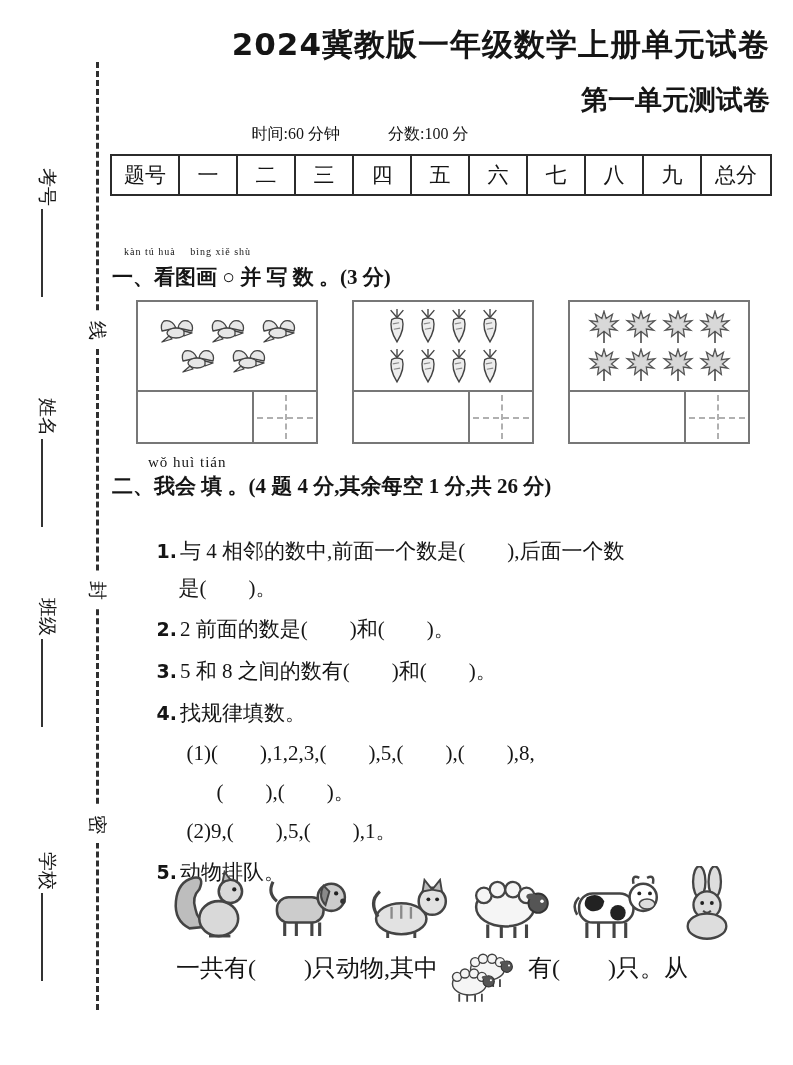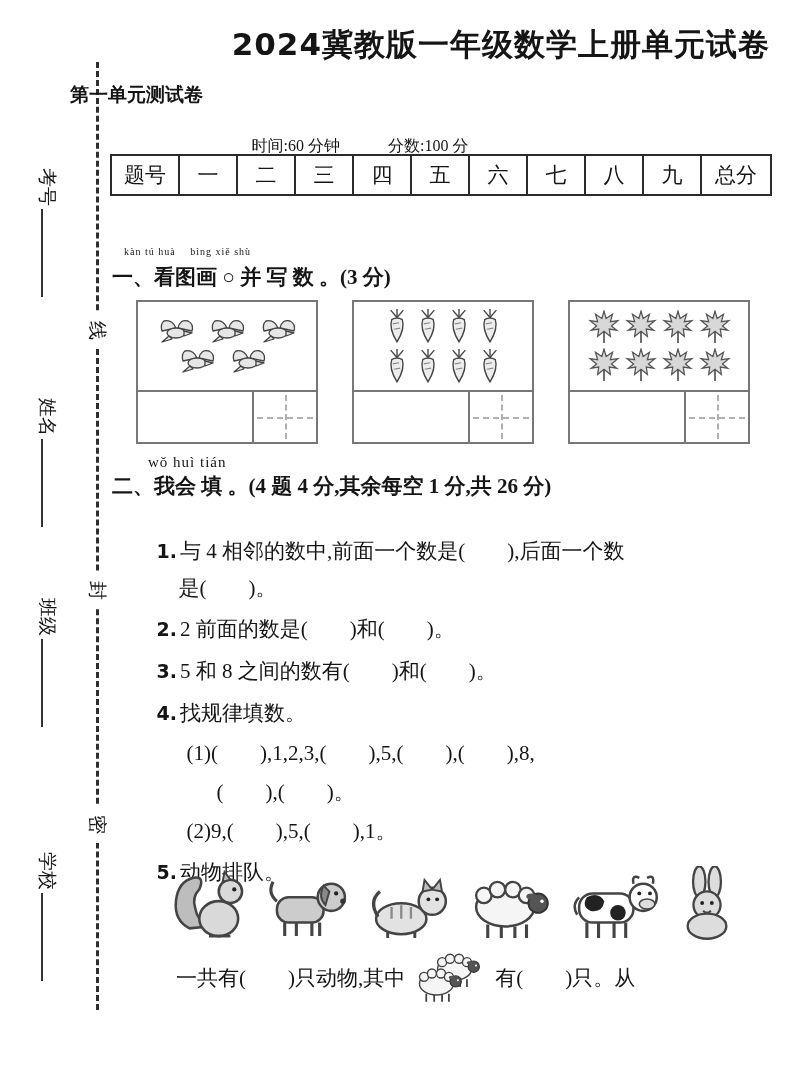--- a/index.html
+++ b/index.html
@@ -22,22 +22,22 @@
     font-size:19px; white-space:nowrap;
   }
   .vfield .uline { display:inline-block; width:88px; border-bottom:2px solid #333; height:1.0em; margin-left:3px; }
 
   
   .page-title {
     top:24px; left:70px; width:700px; text-align:right;
     font-size:31px; font-weight:700; letter-spacing:1px;
     font-family:"DejaVu Sans","Liberation Sans",sans-serif;
   }
-  .subtitle { top:82px; left:70px; width:700px; text-align:left; font-size:19px; font-weight:700; }
-  .meta { top:136px; left:40px; width:640px; text-align:center; font-size:16px; }
+  .subtitle { top:82px; left:70px; width:700px; text-align:right; font-size:27px; font-weight:700; }
+  .meta { top:124px; left:40px; width:640px; text-align:center; font-size:16px; }
   .meta span { margin:0 22px; }
 
   
   table.score { position:absolute; top:154px; left:110px; width:660px; border-collapse:collapse; table-layout:fixed; font-size:21px; }
   table.score th, table.score td { border:2px solid #2b2b2b; height:40px; text-align:center; font-weight:400; padding:0;margin-top:24px; }
   table.score col.c-first { width:68px; }
   table.score col.c-mid { width:58px; }
   table.score col.c-last { width:70px; }
 
   
@@ -54,21 +54,21 @@
   .ans-cell::before { content:""; position:absolute; left:50%; top:3px; bottom:3px; border-left:2px dashed #b0b0b0; }
   .ans-cell::after { content:""; position:absolute; top:50%; left:3px; right:3px; border-top:2px dashed #b0b0b0; }
 
   
   .qline { position:absolute; font-size:21px; white-space:pre; }
   .qnum { font-weight:700; font-family:"DejaVu Sans","Liberation Sans",sans-serif; font-size:19px; margin-right:3px; }
   .q2-pinyin { top:454px; left:148px; font-size:15px; letter-spacing:1px; }
   .q2-heading { top:472px; left:112px; font-size:21px; font-weight:700; }
 
   .animal-row { top:866px; left:170px; width:566px; display:flex; justify-content:space-between; align-items:flex-end; }
-  .final-line { top:952px; left:176px; display:flex; align-items:center; gap:6px; font-size:21px; white-space:pre; }
+  .final-line { top:952px; left:176px; display:flex; gap:6px; font-size:24px; white-space:pre; }
 
   
   .bird-icon   { width:46px; height:26px; }
   .carrot-icon { width:26px; height:36px; }
   .leaf-icon   { width:32px; height:34px; }
   .squirrel-icon { width:78px; height:70px; }
   .dog-icon    { width:86px; height:66px; }
   .cat-icon    { width:82px; height:62px; }
   .sheep-icon  { width:86px; height:62px; }
   .cow-icon    { width:90px; height:66px; }

